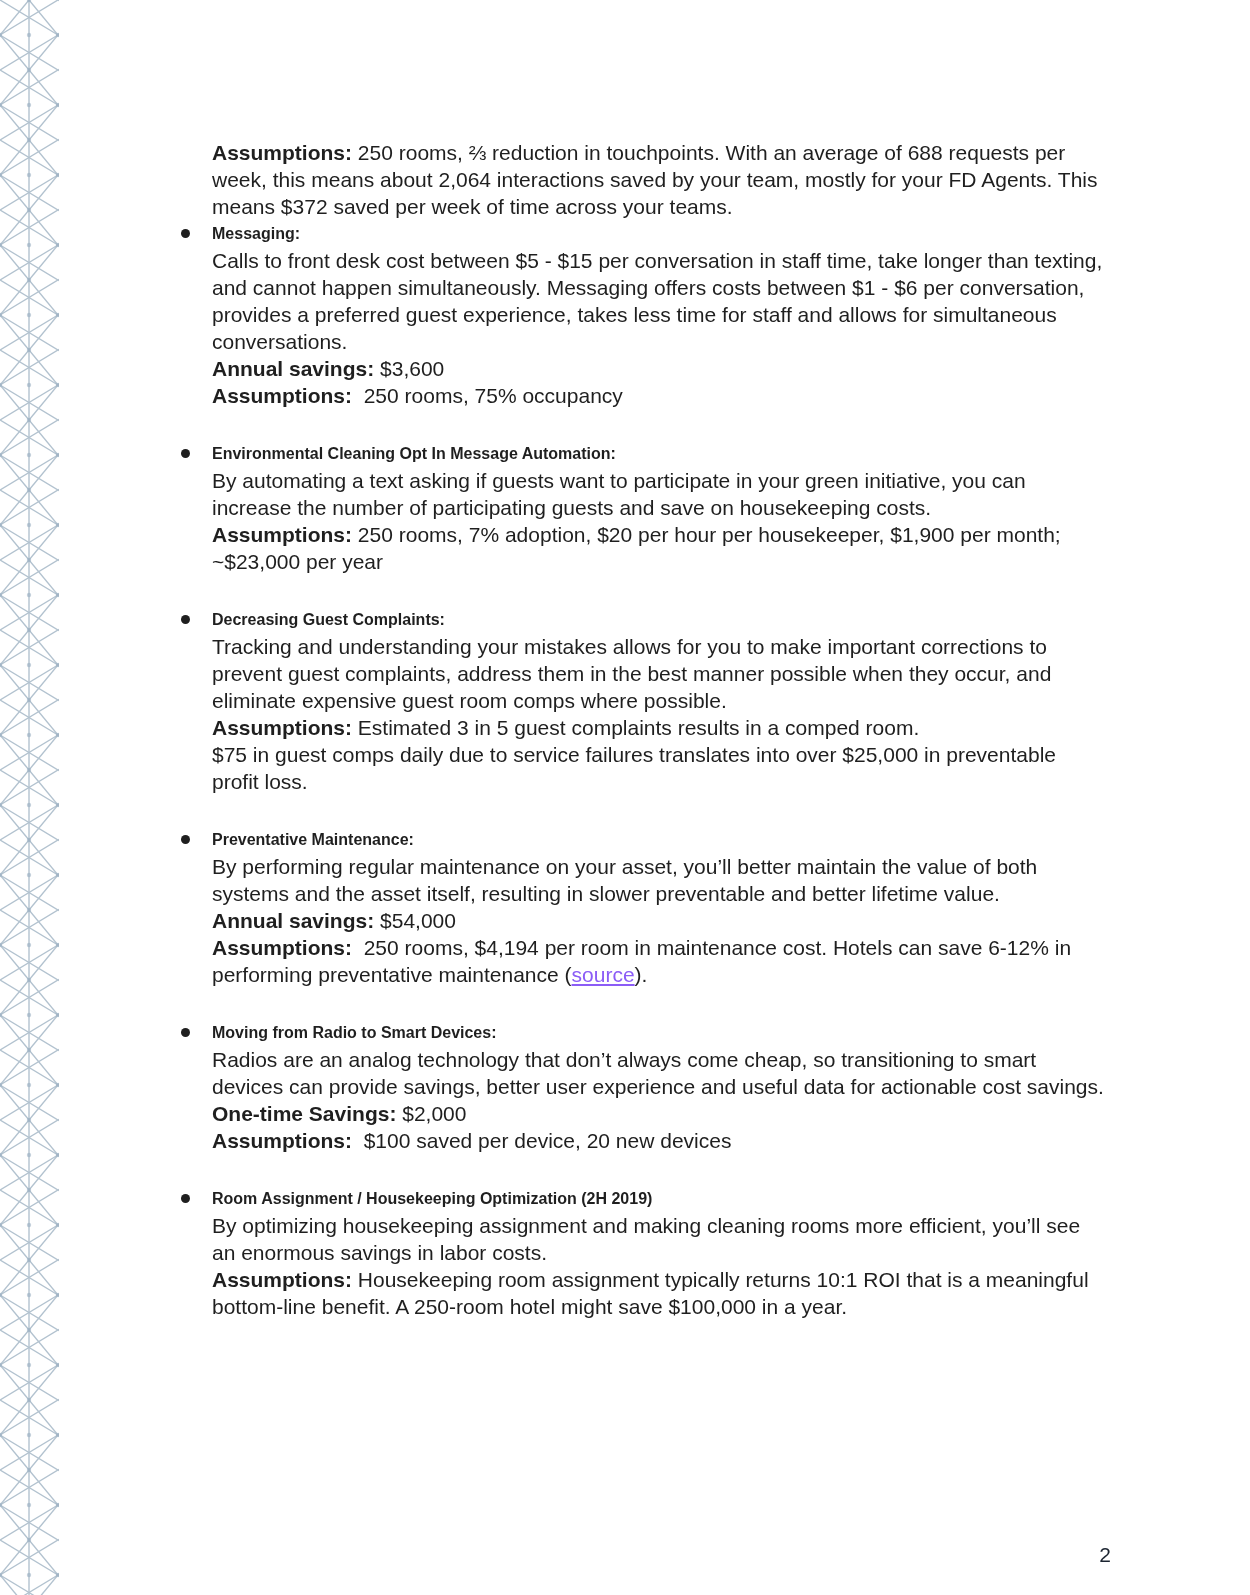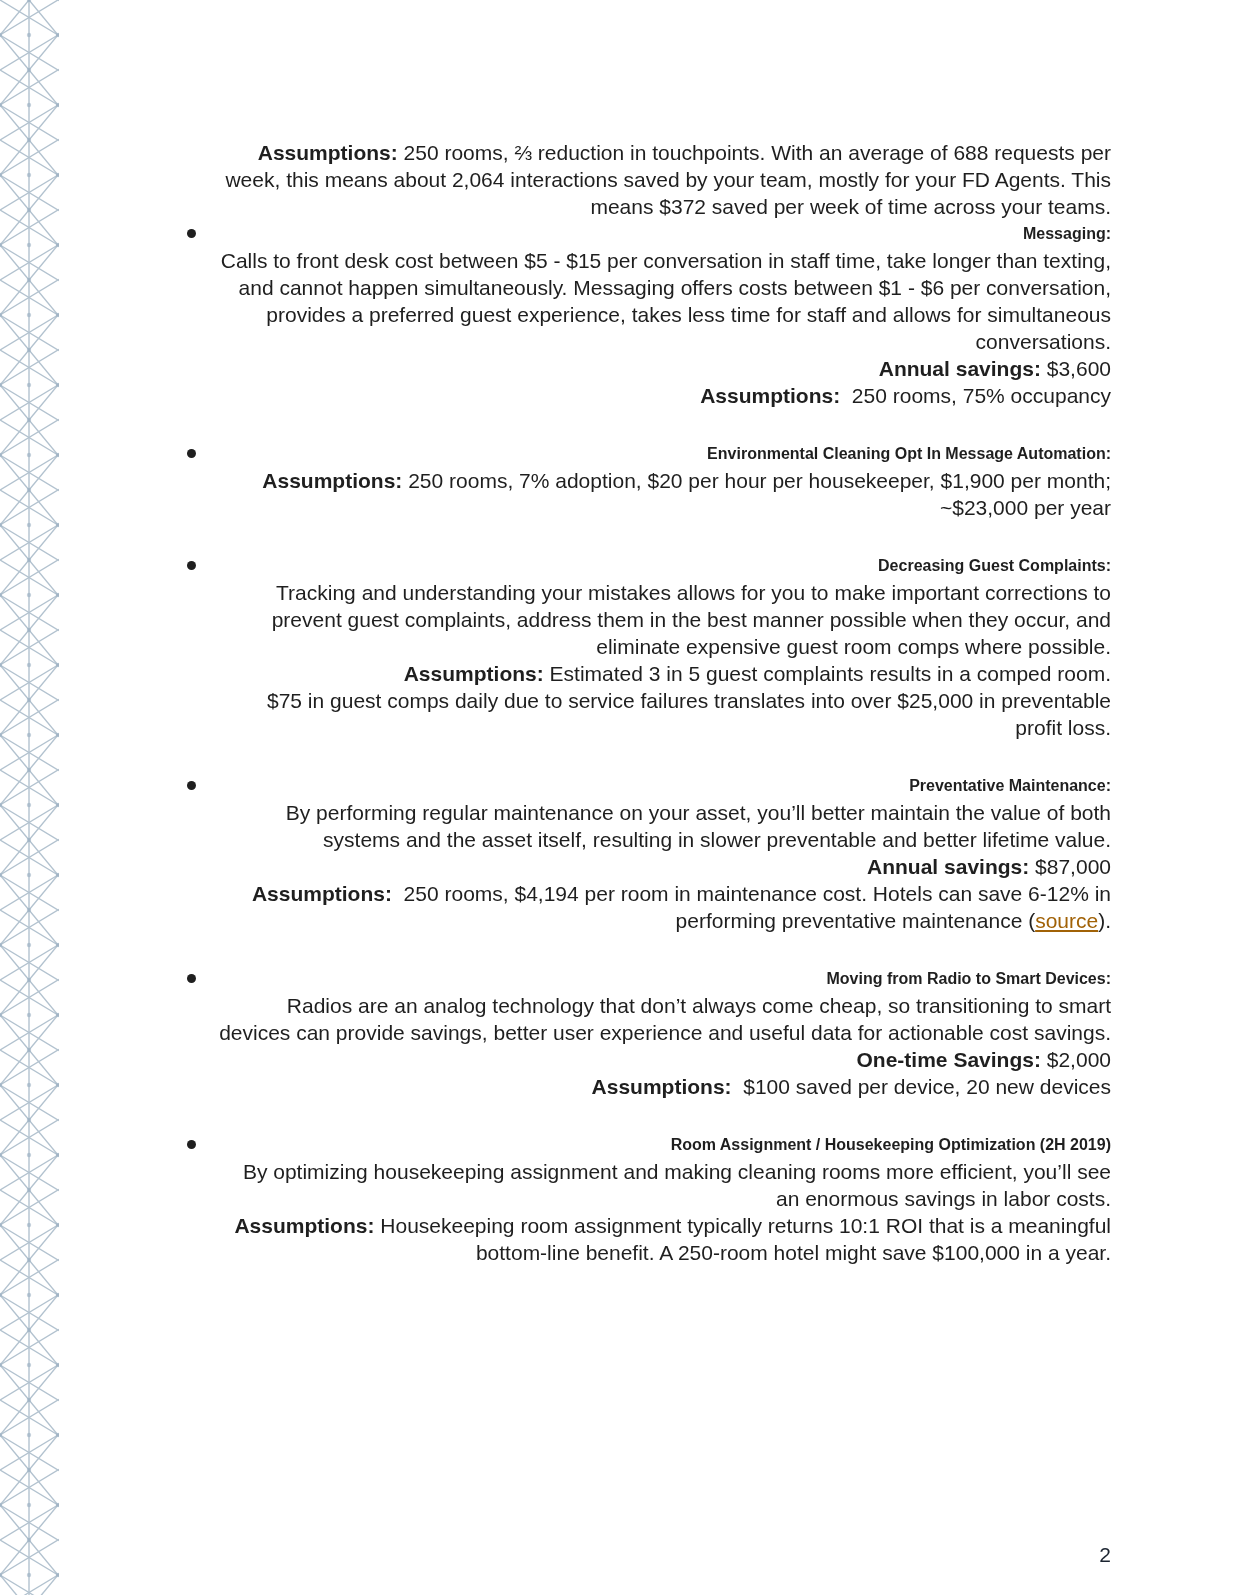--- a/index.html
+++ b/index.html
@@ -12,42 +12,41 @@
     color: #1f1f1f;
     overflow: hidden;
   }
   .edge-pattern {
     position: absolute;
     left: 0; top: 0;
     width: 59px; height: 1595px;
   }
   .content {
     position: absolute;
-    left: 218px;
+    left: 212px;
     top: 139px;
     width: 893px;
     font-size: 21px;
     line-height: 27px;
-    text-align: right;
   }
   .content p, .content h3 { margin: 0; padding: 0; }
   b, h3 { font-weight: bold; }
   h3 { font-size: 16px; line-height: 27px; }
   .intro { margin-bottom: 34px; }
   .section { position: relative; margin-bottom: 31px; }
   .section:last-child { margin-bottom: 0; }
   .bullet {
     position: absolute;
     left: -31px; top: 9px;
     width: 9px; height: 9px;
     border-radius: 50%;
     background: #1f1f1f;
   }
   .val { white-space: pre-wrap; }
-  a.src-link { color: #a16207; text-decoration: underline; cursor: pointer; }
+  a.src-link { color: #8b5cf6; text-decoration: underline; cursor: pointer; }
   .page-number {
     position: absolute;
     top: 1541px;
     right: 139px;
     font-size: 21px;
     line-height: 27px;
     color: #1b2430;
   }
 </style>
 </head>
@@ -89,36 +88,37 @@
     <span class="bullet"></span>
     <h3>Messaging:</h3>
     <p>Calls to front desk cost between $5 - $15 per conversation in staff time, take longer than texting, and cannot happen simultaneously. Messaging offers costs between $1 - $6 per conversation, provides a preferred guest experience, takes less time for staff and allows for simultaneous conversations.</p>
     <p><b>Annual savings:</b><span class="val"> $3,600</span></p>
     <p><b>Assumptions:</b><span class="val">  250 rooms, 75% occupancy</span></p>
   </section>
 
   <section class="section">
     <span class="bullet"></span>
     <h3>Environmental Cleaning Opt In Message Automation:</h3>
+    <p>By automating a text asking if guests want to participate in your green initiative, you can increase the number of participating guests and save on housekeeping costs.</p>
     <p><b>Assumptions:</b><span class="val"> 250 rooms, 7% adoption, $20 per hour per housekeeper, $1,900 per month; ~$23,000 per year</span></p>
   </section>
 
   <section class="section">
     <span class="bullet"></span>
     <h3>Decreasing Guest Complaints:</h3>
     <p>Tracking and understanding your mistakes allows for you to make important corrections to prevent guest complaints, address them in the best manner possible when they occur, and eliminate expensive guest room comps where possible.</p>
     <p><b>Assumptions:</b><span class="val"> Estimated 3 in 5 guest complaints results in a comped room.</span></p>
     <p>$75 in guest comps daily due to service failures translates into over $25,000 in preventable profit loss.</p>
   </section>
 
   <section class="section">
     <span class="bullet"></span>
     <h3>Preventative Maintenance:</h3>
     <p>By performing regular maintenance on your asset, you’ll better maintain the value of both systems and the asset itself, resulting in slower preventable and better lifetime value.</p>
-    <p><b>Annual savings:</b><span class="val"> $87,000</span></p>
+    <p><b>Annual savings:</b><span class="val"> $54,000</span></p>
     <p><b>Assumptions:</b><span class="val">  250 rooms, $4,194 per room in maintenance cost. Hotels can save 6-12% in performing preventative maintenance (</span><a class="src-link">source</a><span class="val">).</span></p>
   </section>
 
   <section class="section">
     <span class="bullet"></span>
     <h3>Moving from Radio to Smart Devices:</h3>
     <p>Radios are an analog technology that don’t always come cheap, so transitioning to smart devices can provide savings, better user experience and useful data for actionable cost savings.</p>
     <p><b>One-time Savings:</b><span class="val"> $2,000</span></p>
     <p><b>Assumptions:</b><span class="val">  $100 saved per device, 20 new devices</span></p>
   </section>

